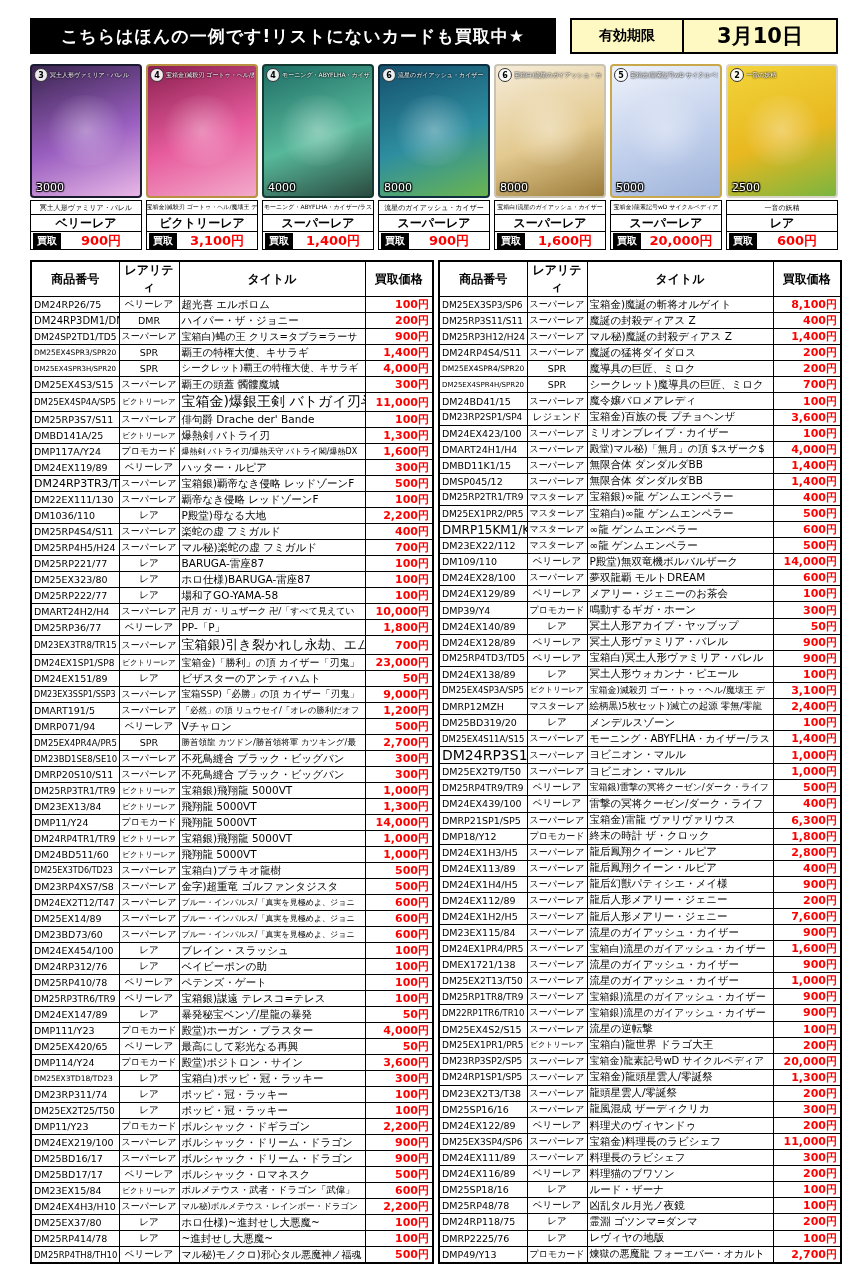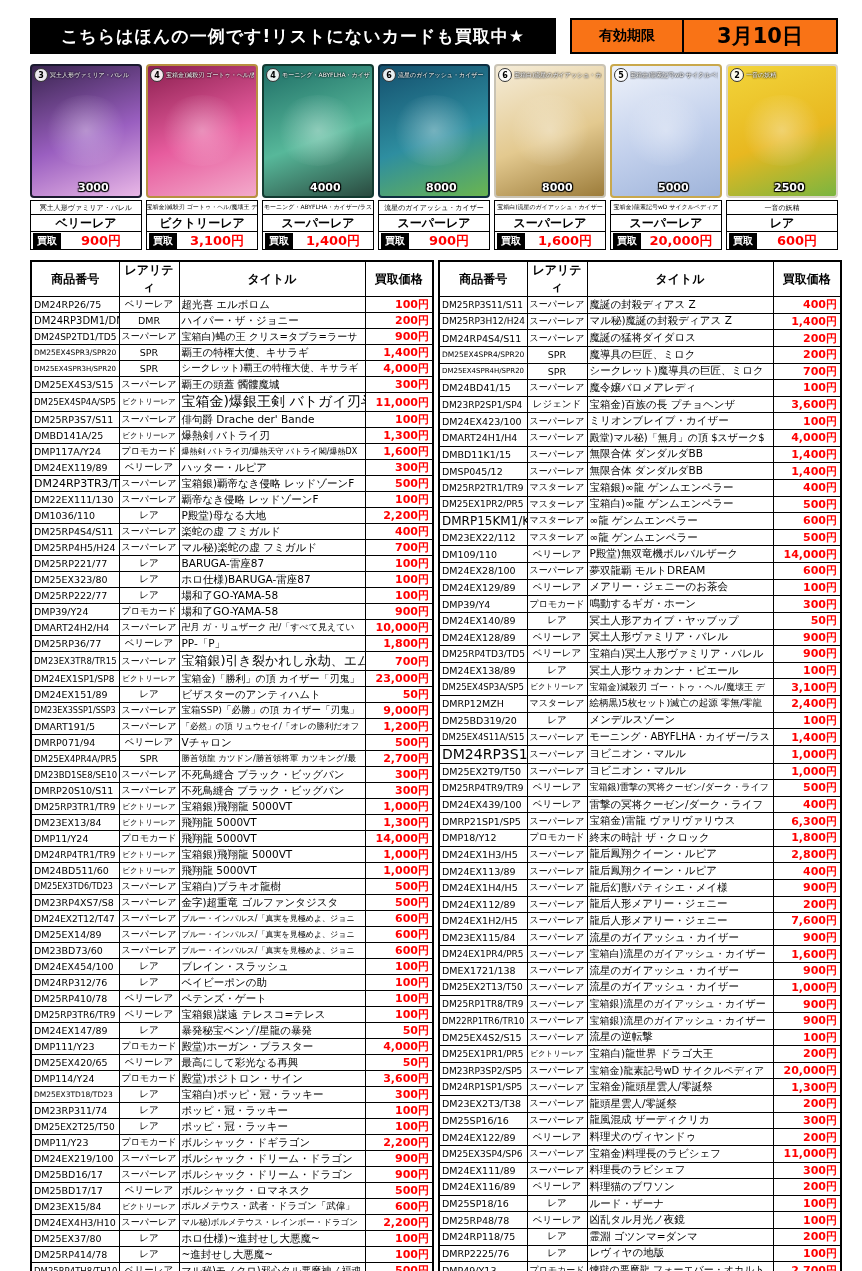--- a/index.html
+++ b/index.html
@@ -3,37 +3,37 @@
 <meta charset="utf-8">
 <style>
   html,body{margin:0;padding:0;background:#fff;}
   body{width:862px;height:1271px;position:relative;font-family:"DejaVu Sans","Liberation Sans",sans-serif;color:#000;}
   .page{position:absolute;inset:0;padding:18px 24px 0 30px;box-sizing:border-box;}
 
   
   .topbar{display:flex;gap:14px;align-items:stretch;height:36px;}
   .banner{flex:1;background:#000;color:#fff;display:flex;align-items:center;justify-content:center;
           font-weight:bold;font-size:17px;letter-spacing:1px;}
-  .expiry{width:268px;display:flex;border:2px solid #000;box-sizing:border-box;background:#f97316;}
+  .expiry{width:268px;display:flex;border:2px solid #000;box-sizing:border-box;background:#fef9c3;}
   .expiry-label{width:110px;border-right:2px solid #000;display:flex;align-items:center;justify-content:center;
           font-weight:bold;font-size:14px;}
   .expiry-value{flex:1;display:flex;align-items:center;justify-content:center;font-weight:bold;font-size:21px;}
 
   
   .cards{display:flex;gap:4px;margin-top:10px;}
   .card{width:112px;box-sizing:border-box;}
   .card-art{height:134px;border:2px solid #222;border-radius:4px;position:relative;box-sizing:border-box;overflow:hidden;}
   .card-art::after{content:"";position:absolute;left:10%;top:22%;width:80%;height:55%;border-radius:50%;
           background:radial-gradient(circle,rgba(255,255,255,.35),rgba(255,255,255,0) 70%);}
   .card-top{position:absolute;top:2px;left:2px;right:2px;display:flex;align-items:center;gap:2px;z-index:2;}
   .cost{width:12px;height:12px;border-radius:50%;background:rgba(255,255,255,.9);color:#000;font-size:8px;
           font-weight:bold;display:flex;align-items:center;justify-content:center;border:1px solid #333;flex:none;}
   .card-title{font-size:6px;color:#fff;text-shadow:0 0 2px #000,0 0 2px #000;white-space:nowrap;overflow:hidden;flex:1;}
-  .power{position:absolute;bottom:2px;left:4px;font-size:11px;font-weight:bold;color:#fff;z-index:2;
-          text-shadow:1px 1px 1px #000,-1px -1px 1px #000,1px -1px 1px #000,-1px 1px 1px #000;margin-left:42px;}
+  .power{position:absolute;bottom:2px;left:4px;font-size:11px;font-weight:normal;color:#fff;z-index:2;
+          text-shadow:1px 1px 1px #000,-1px -1px 1px #000,1px -1px 1px #000,-1px 1px 1px #000;}
   .card-name{border:1px solid #000;height:13px;font-size:7px;display:flex;align-items:center;justify-content:center;
           white-space:nowrap;overflow:hidden;margin-top:2px;padding:0 1px;}
   .card-rarity{border:1px solid #000;border-top:none;height:16px;font-size:12px;font-weight:bold;
           display:flex;align-items:center;justify-content:center;white-space:nowrap;overflow:hidden;}
   .card-buy{border:1px solid #000;border-top:none;height:17px;display:flex;align-items:center;}
   .buy-badge{background:#000;color:#fff;font-size:10px;font-weight:bold;padding:1px 4px;margin-left:2px;flex:none;}
   .card-price{flex:1;text-align:center;color:#f00;font-weight:bold;font-size:13px;white-space:nowrap;overflow:hidden;}
 
   
   .tables{display:flex;gap:4px;margin-top:10px;}
@@ -299,26 +299,20 @@
             <td>ホロ仕様)BARUGA-雷座87</td>
             <td>100円</td>
           </tr>
           <tr>
             <td>DM25RP222/77</td>
             <td>レア</td>
             <td>場和了GO-YAMA-58</td>
             <td>100円</td>
           </tr>
           <tr>
-            <td>DMP39/Y24</td>
-            <td style="font-size: 9px;">プロモカード</td>
-            <td>場和了GO-YAMA-58</td>
-            <td>900円</td>
-          </tr>
-          <tr>
             <td>DMART24H2/H4</td>
             <td style="font-size: 9px;">スーパーレア</td>
             <td style="font-size: 9px;">卍月 ガ・リュザーク 卍/「すべて見えてい</td>
             <td>10,000円</td>
           </tr>
           <tr>
             <td>DM25RP36/77</td>
             <td>ベリーレア</td>
             <td>PP-「P」</td>
             <td>1,800円</td>
@@ -570,20 +564,26 @@
       <thead>
         <tr>
           <th>商品番号</th>
           <th>レアリティ</th>
           <th>タイトル</th>
           <th>買取価格</th>
         </tr>
       </thead>
       <tbody>
           <tr>
+            <td style="font-size: 9px;">DM25EX3SP3/SP6</td>
+            <td style="font-size: 9px;">スーパーレア</td>
+            <td>宝箱金)魔誕の斬将オルゲイト</td>
+            <td>8,100円</td>
+          </tr>
+          <tr>
             <td style="font-size: 9px;">DM25RP3S11/S11</td>
             <td style="font-size: 9px;">スーパーレア</td>
             <td>魔誕の封殺ディアス Z</td>
             <td>400円</td>
           </tr>
           <tr>
             <td style="font-size: 9px;">DM25RP3H12/H24</td>
             <td style="font-size: 9px;">スーパーレア</td>
             <td>マル秘)魔誕の封殺ディアス Z</td>
             <td>1,400円</td>

